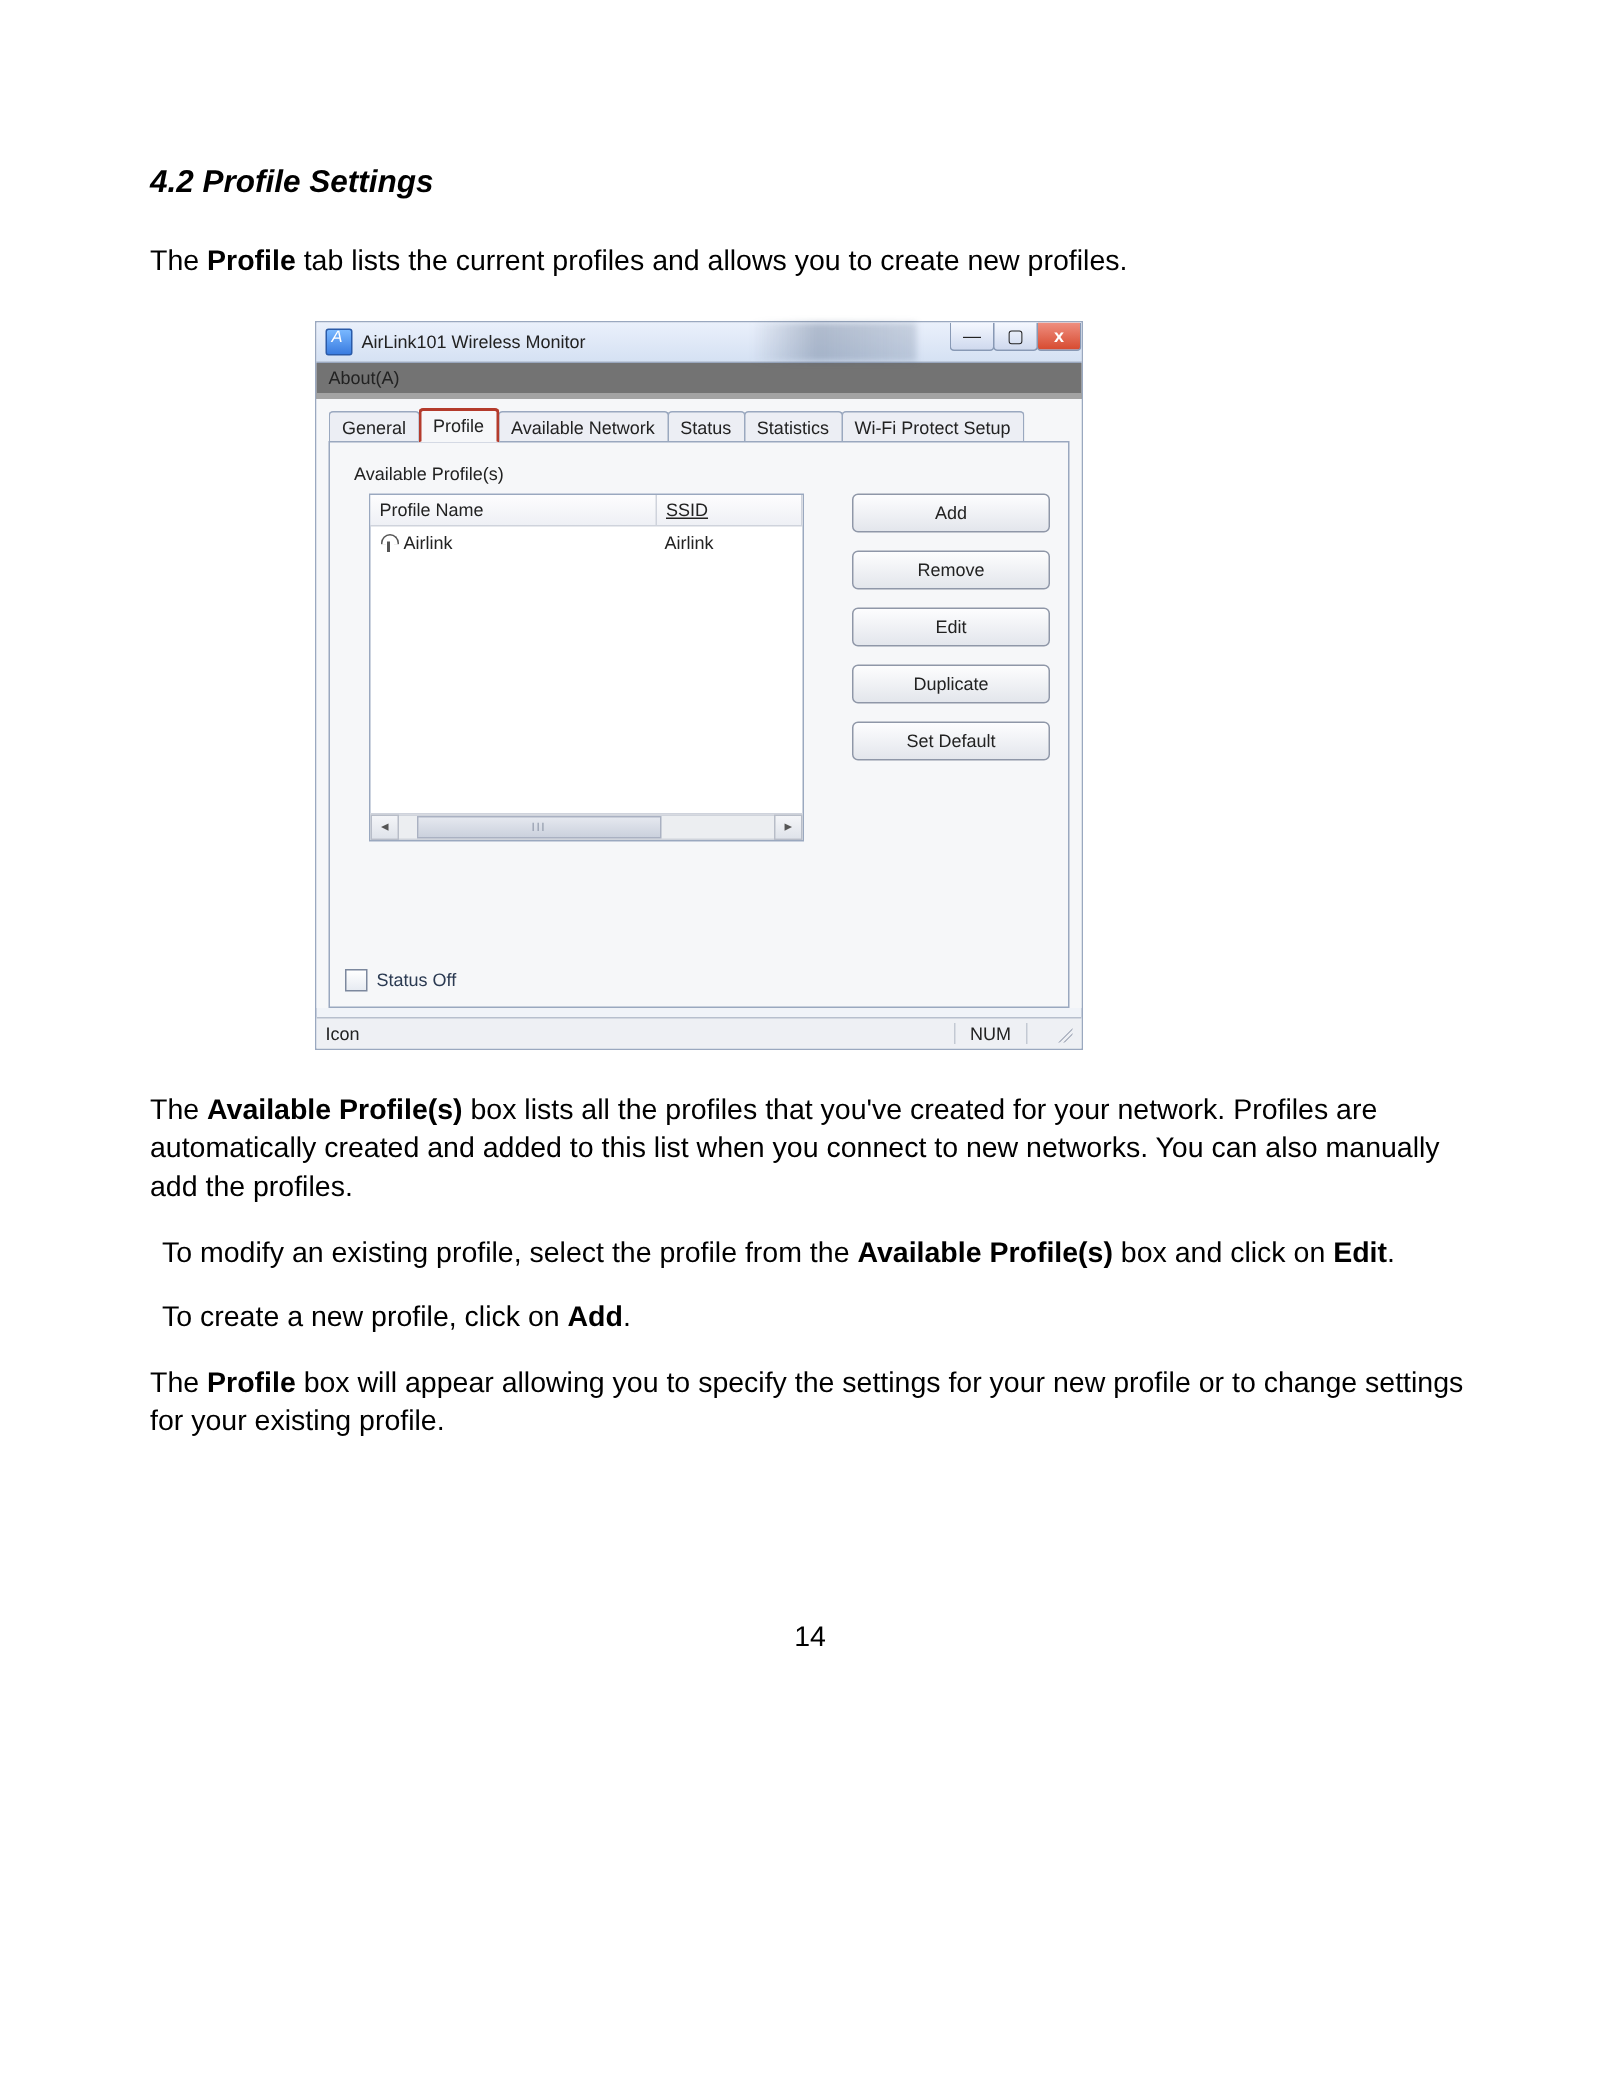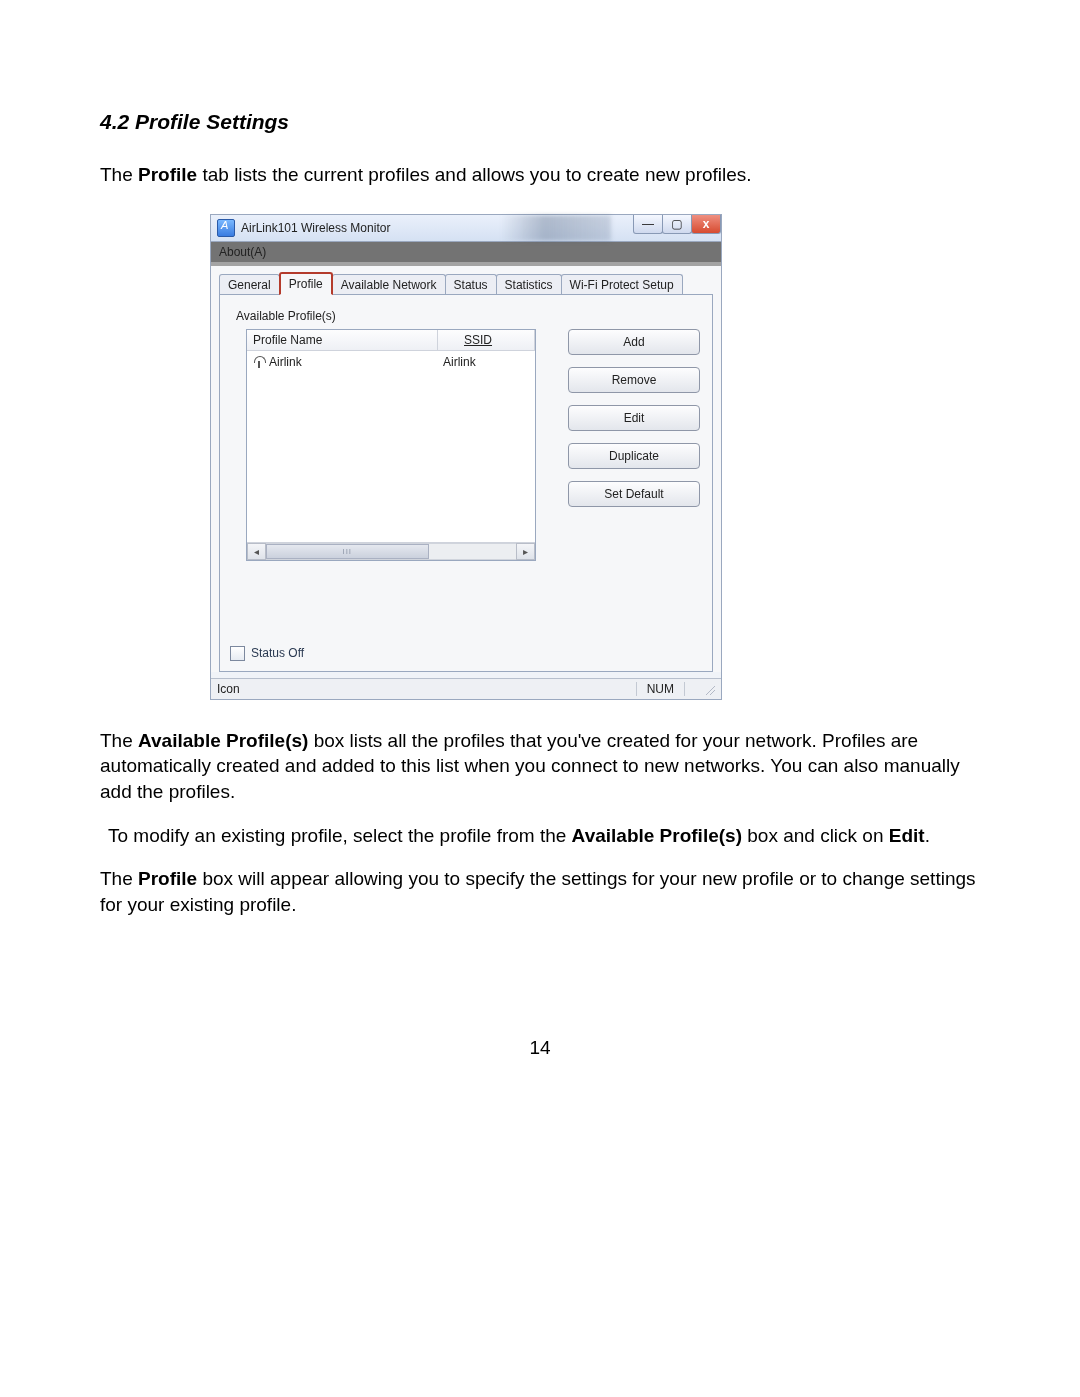--- a/index.html
+++ b/index.html
@@ -140,21 +140,20 @@
     border: 1px solid #9aa8bf;
     background: #fff;
     margin-left: 10px;
     display: flex;
     flex-direction: column;
   }
   .list-header {
     display: flex;
     border-bottom: 1px solid #cfd3dc;
     background: linear-gradient(#fdfdfe,#eef0f5);
-    gap: 20px;
   }
   .list-header .col {
     padding: 3px 6px;
     border-right: 1px solid #cfd3dc;
     font-size: 12px;
   }
   .col.name { width: 178px; }
   .col.ssid { flex: 1; text-decoration: underline; }
   .list-body {
     flex: 1;
@@ -206,21 +205,21 @@
     font-size:10px;color:#555;
   }
   .hs-track {
     flex:1;
     border-top: 1px solid #d0d4dc;
     border-bottom: 1px solid #d0d4dc;
     position: relative;
   }
   .hs-thumb {
     position:absolute;
-    left:0; top:0;
+    left:12px; top:0;
     height:100%;
     width:65%;
     background: linear-gradient(#e5e8ef,#cbd1dd);
     border:1px solid #aab1c2;
     box-sizing:border-box;
     display:flex;align-items:center;justify-content:center;
     color:#9099aa;font-size:8px;letter-spacing:1px;
   }
   .side-buttons {
     display: flex;
@@ -389,19 +388,22 @@
   </div>
 
   <p class="body-text">
     <span>The </span><span class="bold">Available Profile(s)</span><span> box lists all the profiles that you've created for your network. Profiles are automatically created and added to this list when you connect to new networks. You can also manually add the profiles.</span>
   </p>
 
   <p class="body-text" style="margin-left:8px;">
     <span>To modify an existing profile, select the profile from the </span><span class="bold">Available Profile(s)</span><span> box and click on </span><span class="bold">Edit</span><span>.</span>
   </p>
 
+  <p class="body-text" style="margin-left:8px;">
+    <span>To create a new profile, click on </span><span class="bold">Add</span><span>.</span>
+  </p>
 
   <p class="body-text">
     <span>The </span><span class="bold">Profile</span><span> box will appear allowing you to specify the settings for your new profile or to change settings for your existing profile.</span>
   </p>
 
   <div class="page-number">14</div>
 </div>
 
 </body></html>

